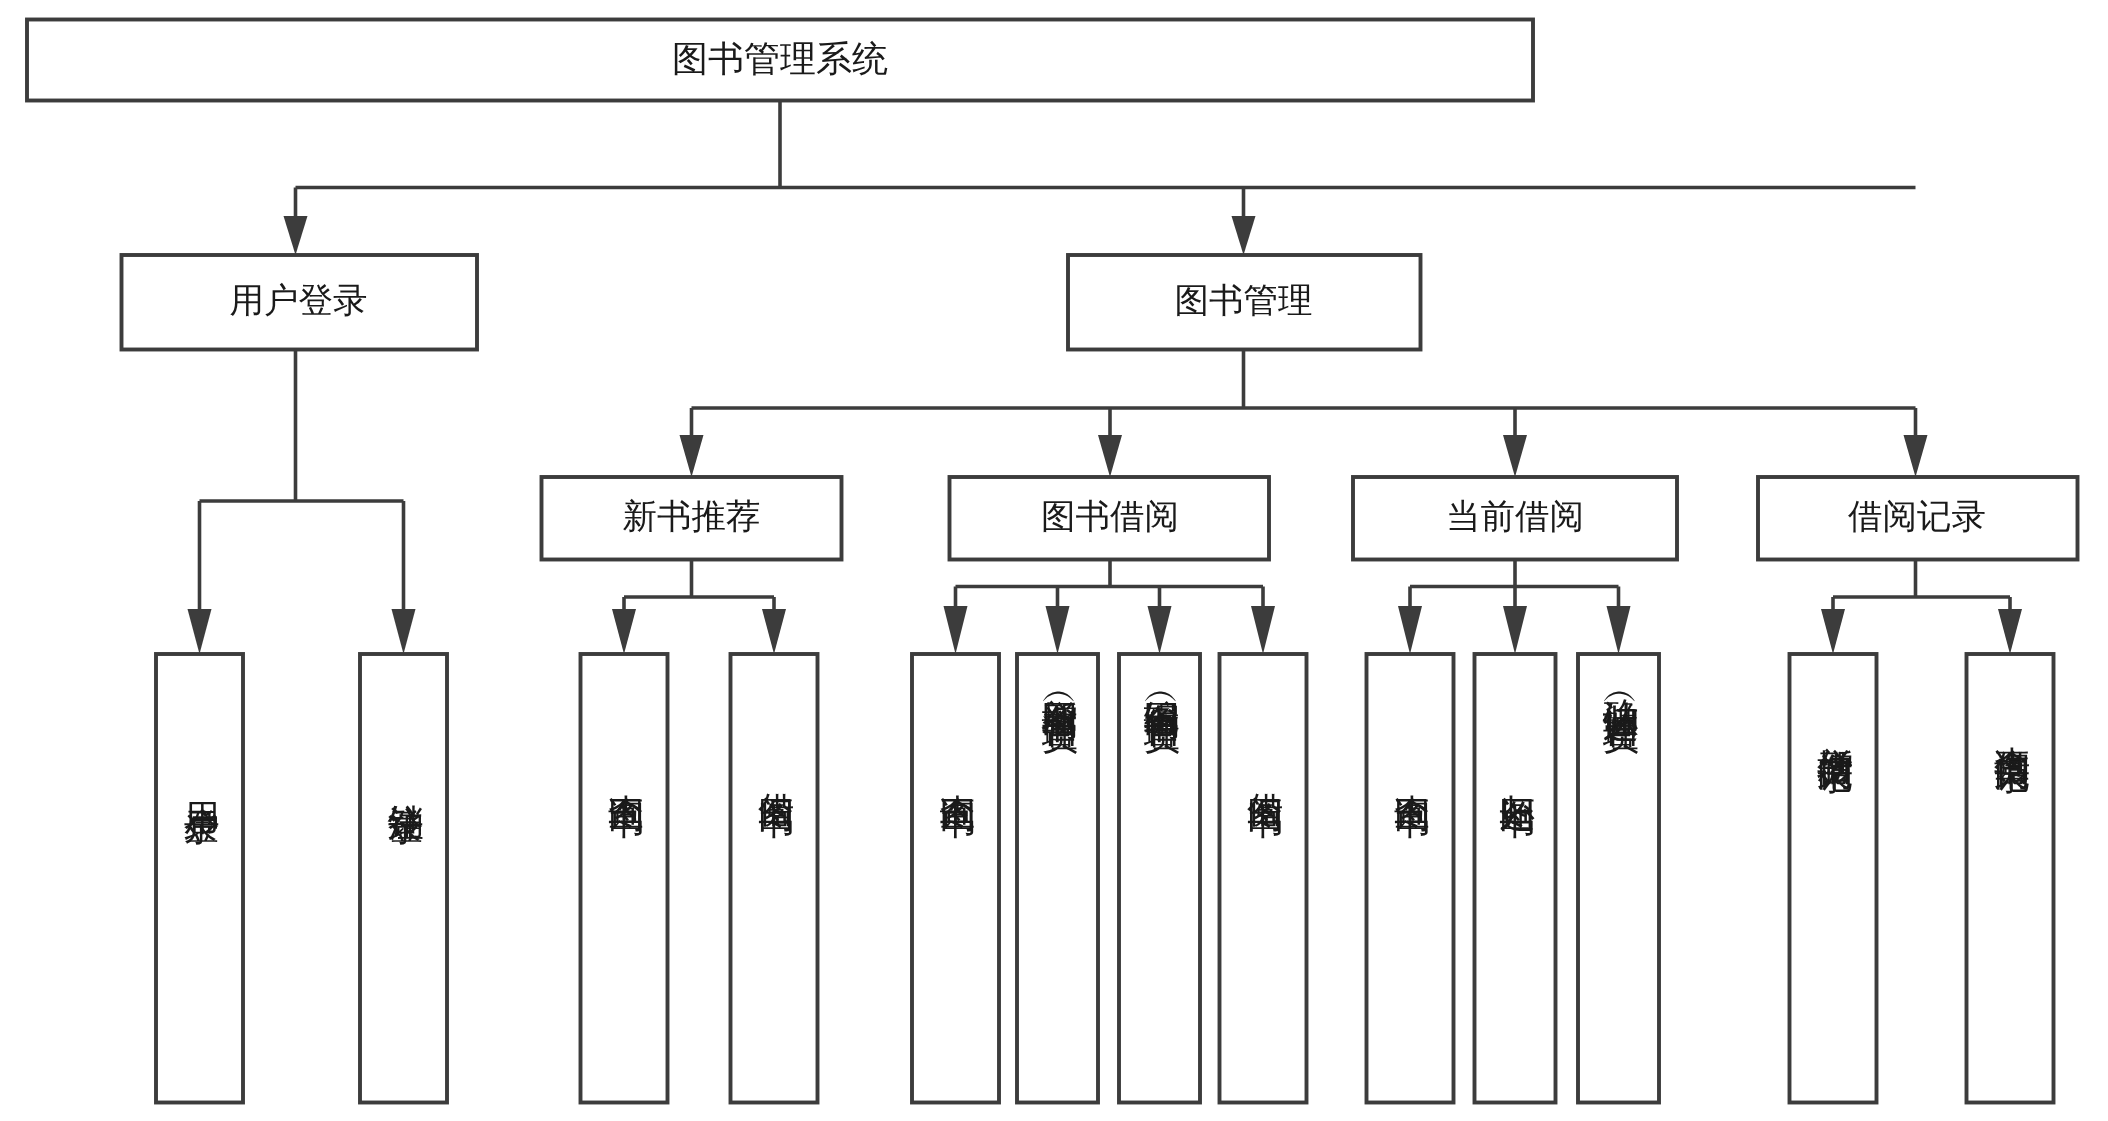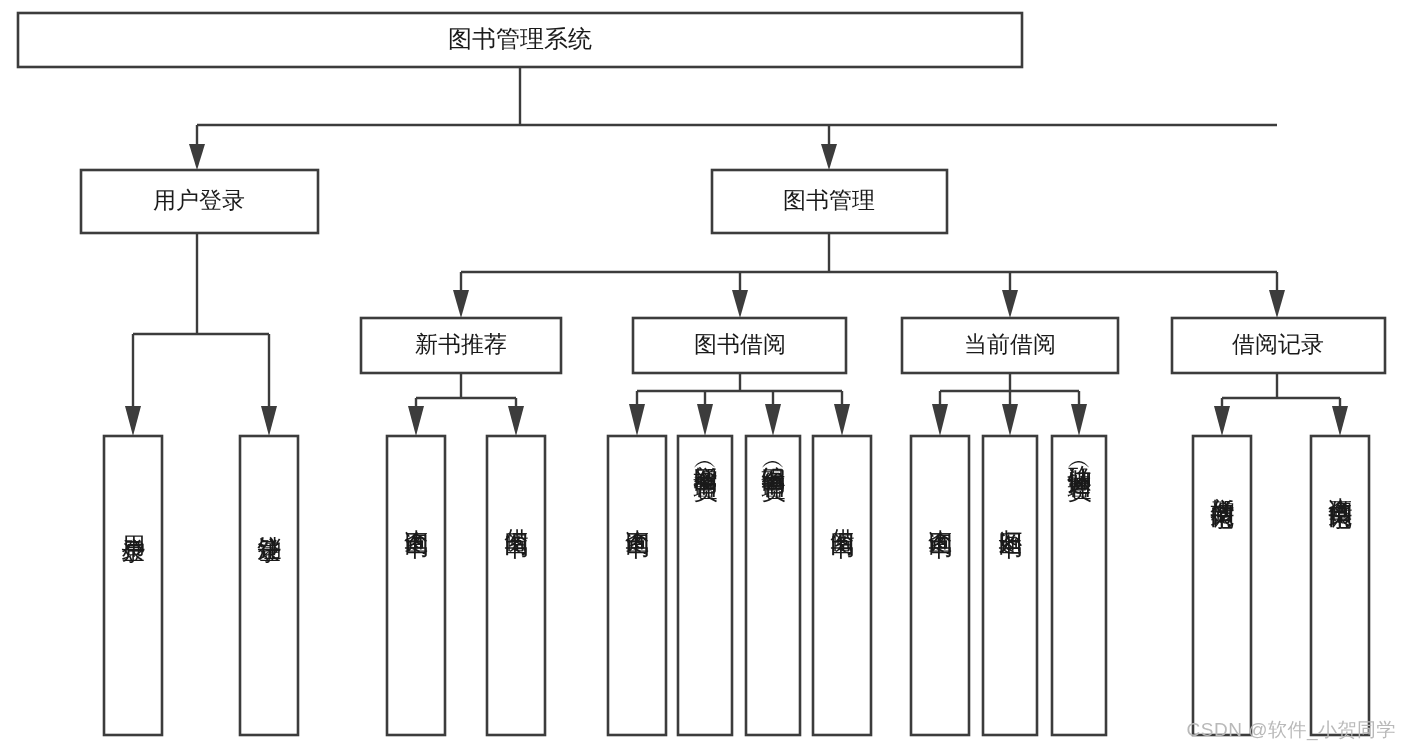--- a/index.html
+++ b/index.html
@@ -255,14 +255,13 @@
     <span class="leaf-label">确认归还（管理员）</span>
   </div>
 
   <div class="leaf-label-wrap" style="left:1193px; top:478px; width:58px;">
     <span class="leaf-label">新增借阅记录</span>
   </div>
   <div class="leaf-label-wrap" style="left:1311px; top:478px; width:58px;">
     <span class="leaf-label">查询借阅记录</span>
   </div>
 
-  <div id="watermark">CSDN @软件_小贺同学</div>
 </div>
 
 </body></html>

